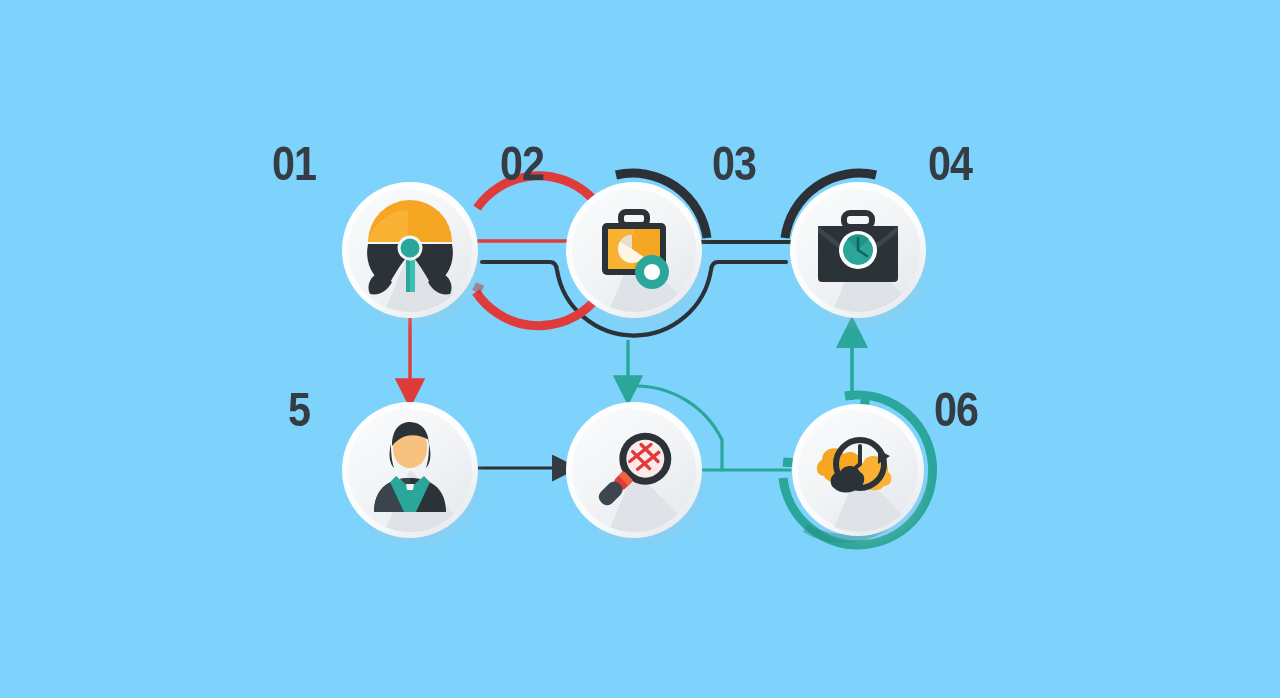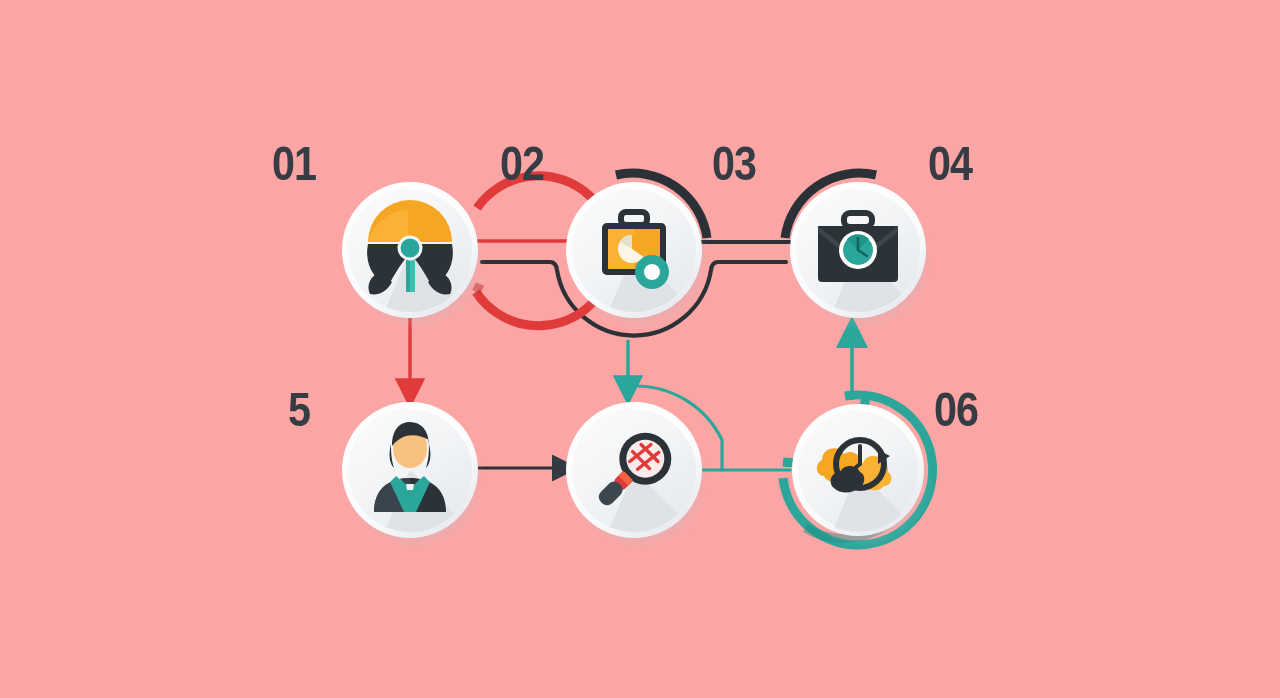--- a/index.html
+++ b/index.html
@@ -36,21 +36,21 @@
     color: #353c44;
     transform: scaleX(0.86);
     transform-origin: left top;
     line-height: 1;
     user-select: none;
   }
 </style>
 </head>
 <body style="background: rgb(238, 241, 244);">
 
-<div id="stage" style="background: #fca5a5;">
+<div id="stage" style="background: #7dd3fc;">
 
   <svg class="layer" viewBox="0 0 1280 698">
     <defs>
 
       <linearGradient id="discFace" x1="0" y1="0" x2="0.7" y2="1">
         <stop offset="0%" stop-color="#fbfcfd"></stop>
         <stop offset="55%" stop-color="#f2f4f6"></stop>
         <stop offset="100%" stop-color="#e7eaee"></stop>
       </linearGradient>
       <linearGradient id="discRim" x1="0.15" y1="0" x2="0.85" y2="1">

